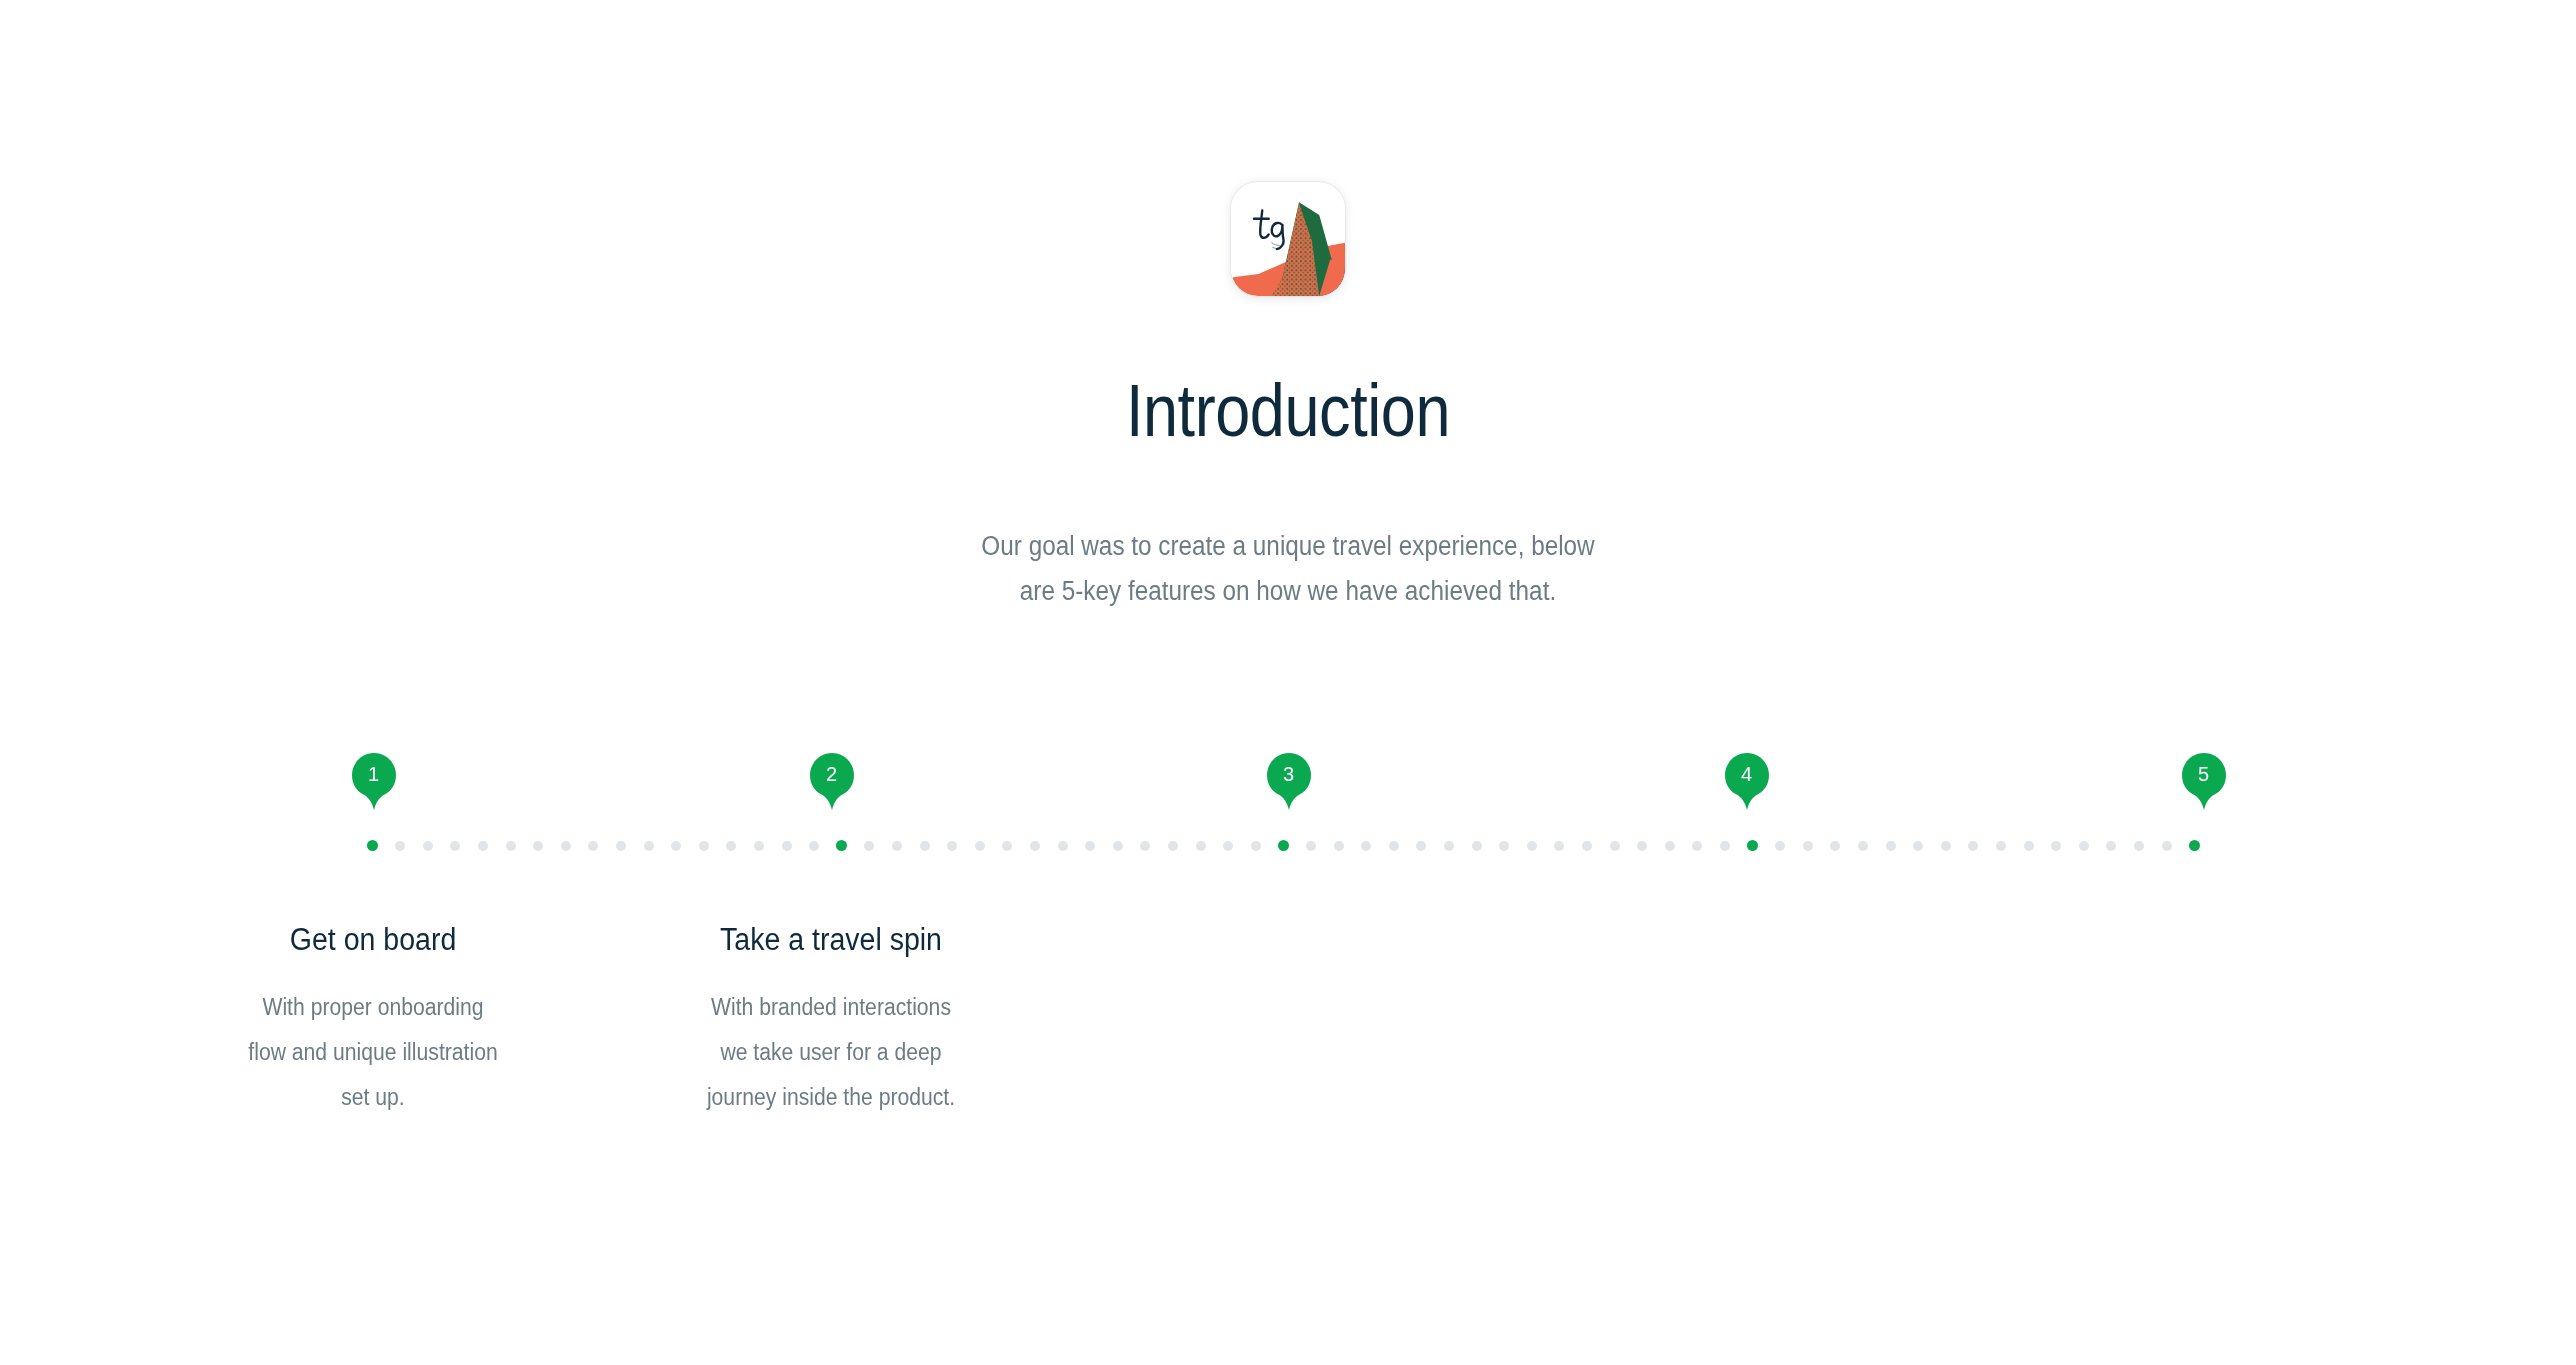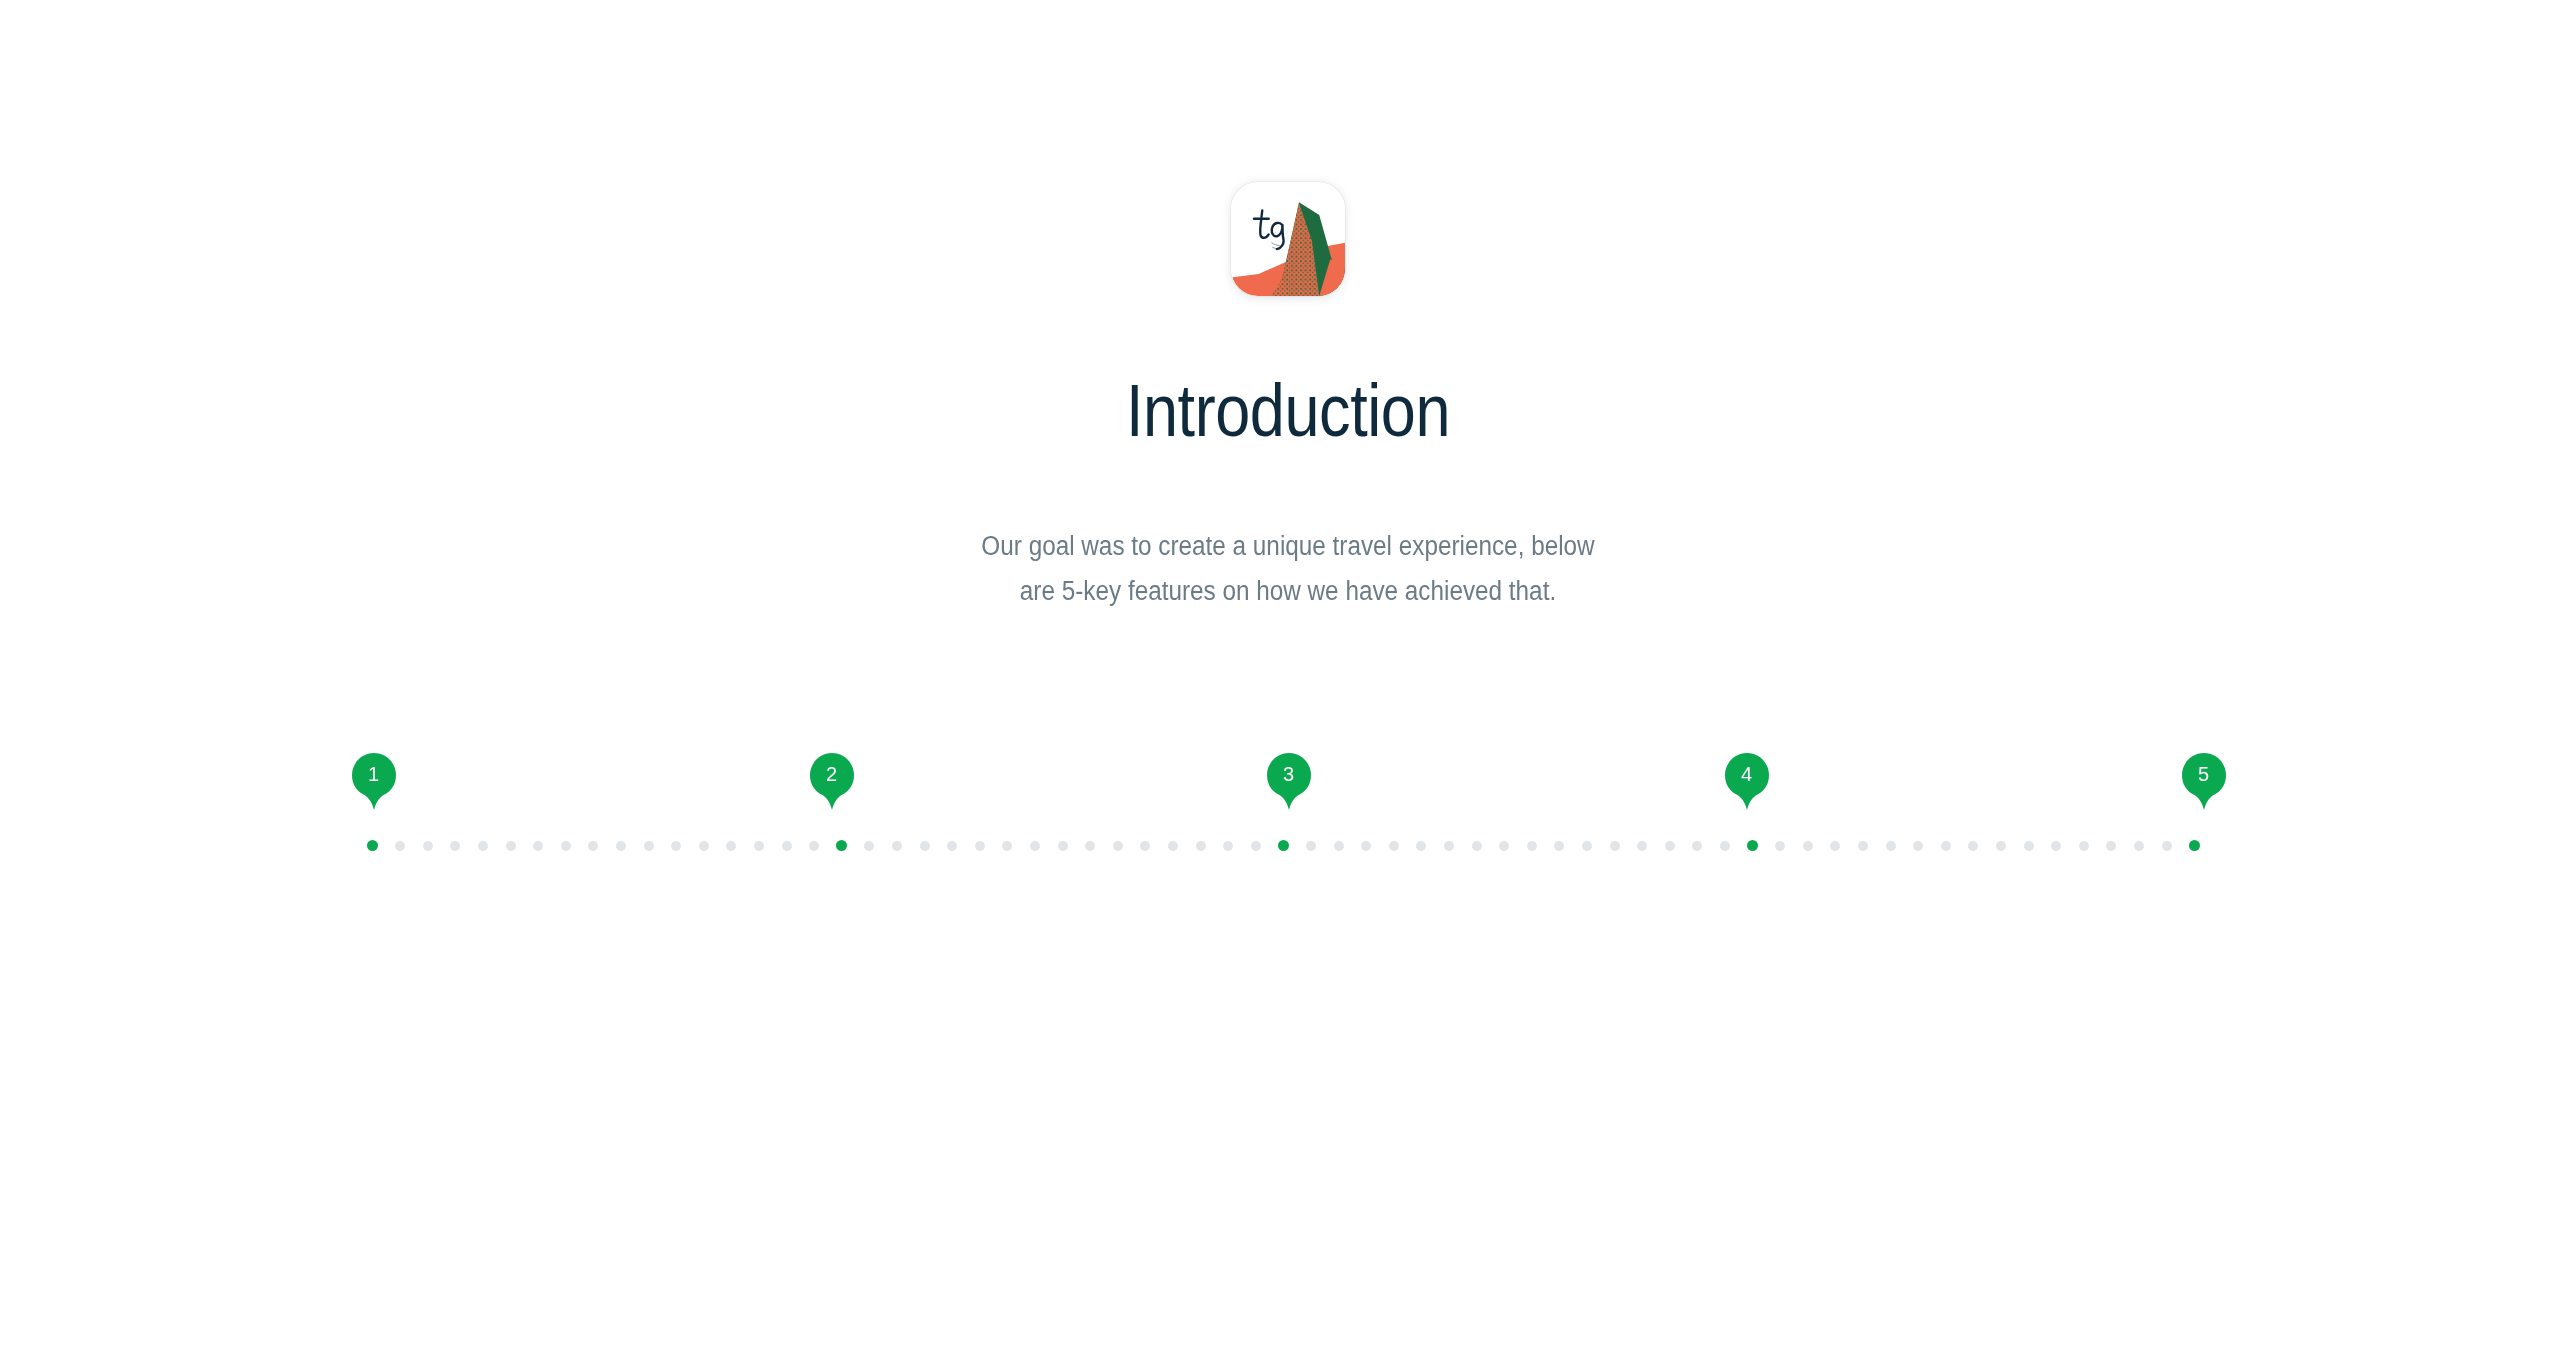--- a/index.html
+++ b/index.html
@@ -316,19 +316,35 @@
   </div>
   <div class="marker" style="left:2203px">
     <div class="pin">
       <svg width="44" height="57" viewBox="0 0 48 62" xmlns="http://www.w3.org/2000/svg">
         <path d="M24 62 C21.5 53 18 48 12 45 C4.5 41 0 33.5 0 24 C0 10.7 10.7 0 24 0 C37.3 0 48 10.7 48 24 C48 33.5 43.5 41 36 45 C30 48 26.5 53 24 62 Z" fill="#0aa84f"></path>
       </svg>
       <span class="pin-num">5</span>
     </div>
   </div>
 
-
+  <div class="feature" style="left:373px">
+    <div class="feature-title">Get on board</div>
+    <div class="feature-desc">
+      <span class="line">With proper onboarding</span>
+      <span class="line">flow and unique illustration</span>
+      <span class="line">set up.</span>
+    </div>
+  </div>
+
+  <div class="feature" style="left:831px">
+    <div class="feature-title">Take a travel spin</div>
+    <div class="feature-desc">
+      <span class="line">With branded interactions</span>
+      <span class="line">we take user for a deep</span>
+      <span class="line">journey inside the product.</span>
+    </div>
+  </div>
 
 
 
 
 </div>
 
 
 </body></html>

